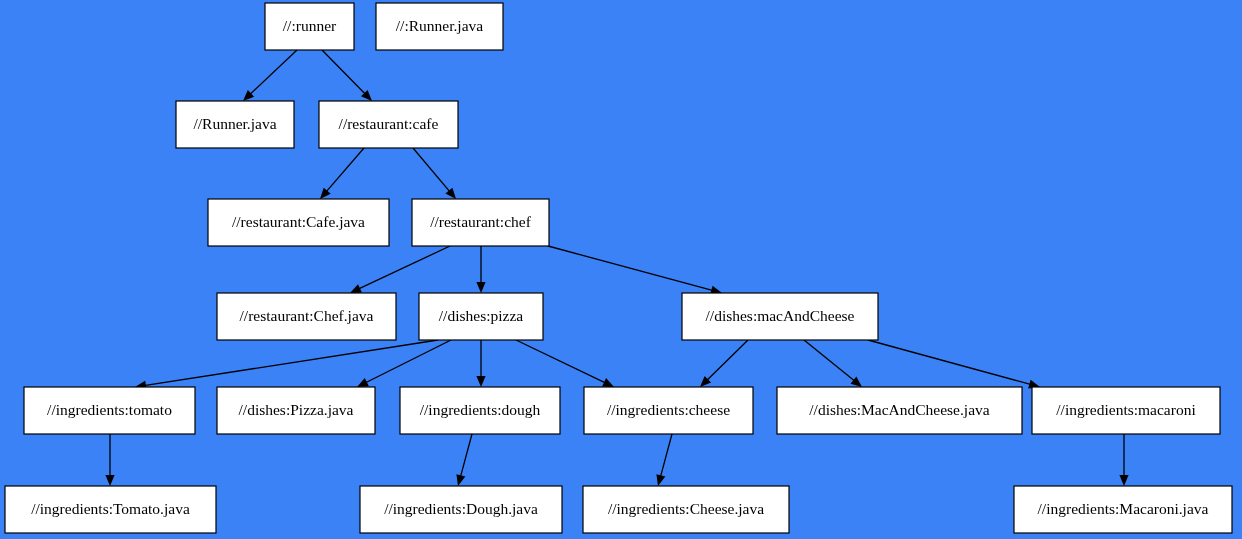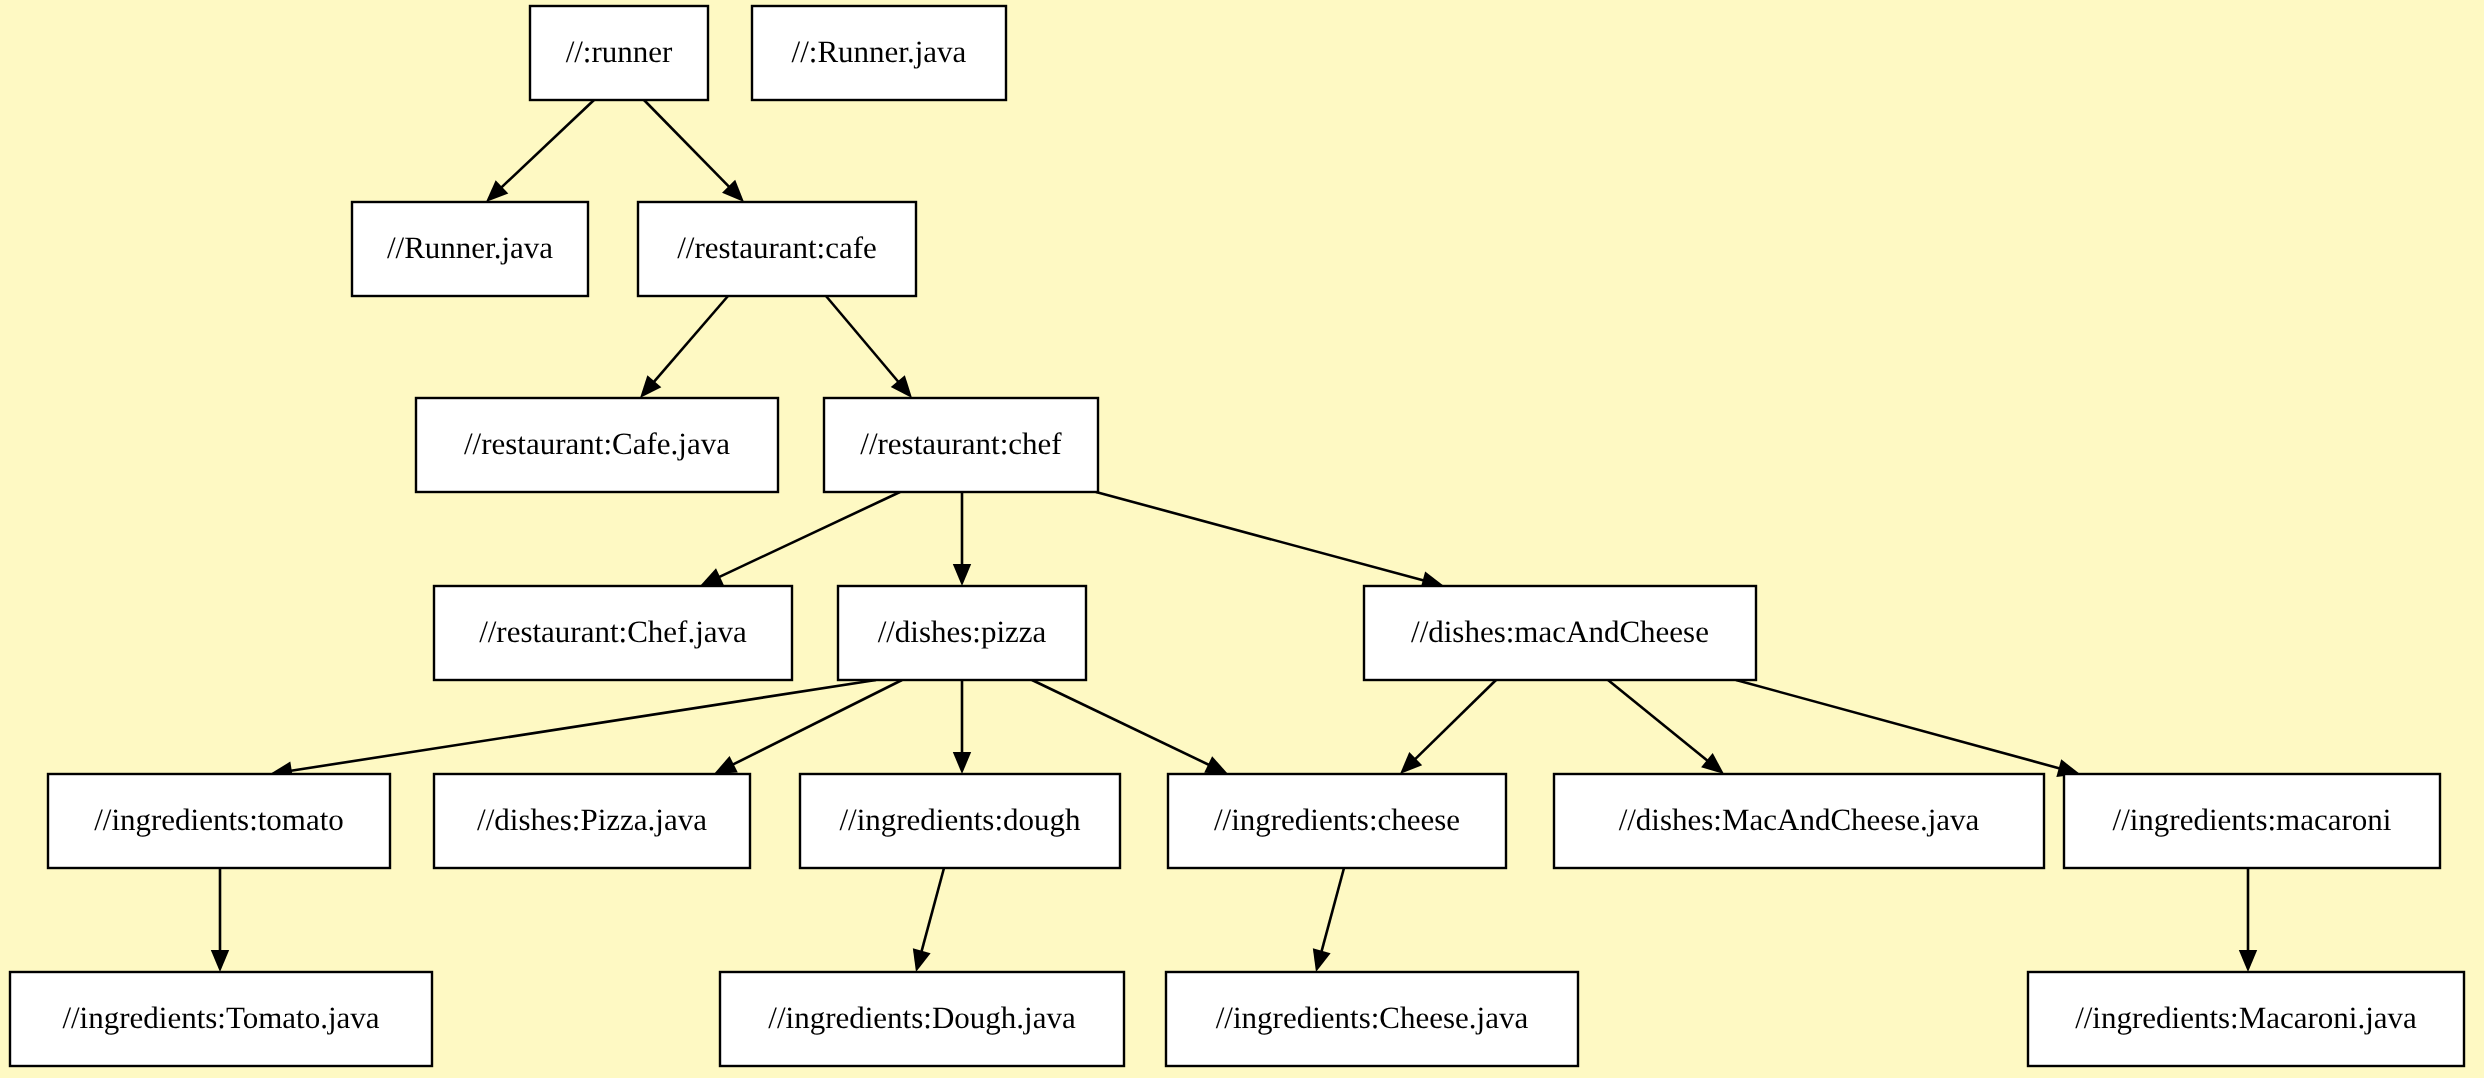--- a/index.html
+++ b/index.html
@@ -4,21 +4,21 @@
 <style>
   html, body {
     margin: 0;
     padding: 0;
     background: #ffffff;
   }
   #graph-root {
     position: relative;
     width: 1242px;
     height: 539px;
-    background: #fef9c3;
+    background: #3b82f6;
     font-family: "Liberation Serif", "DejaVu Serif", serif;
   }
   svg.graph-canvas {
     display: block;
     width: 1242px;
     height: 539px;
   }
   .node-box {
     fill: #ffffff;
     stroke: #000000;

